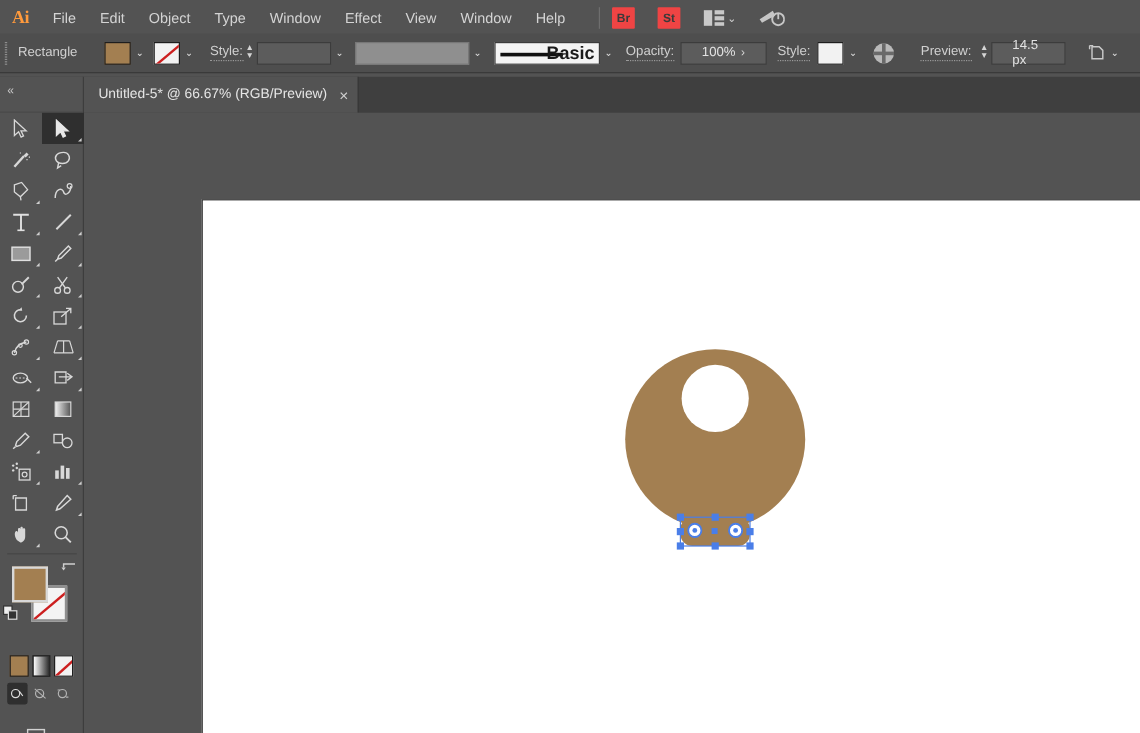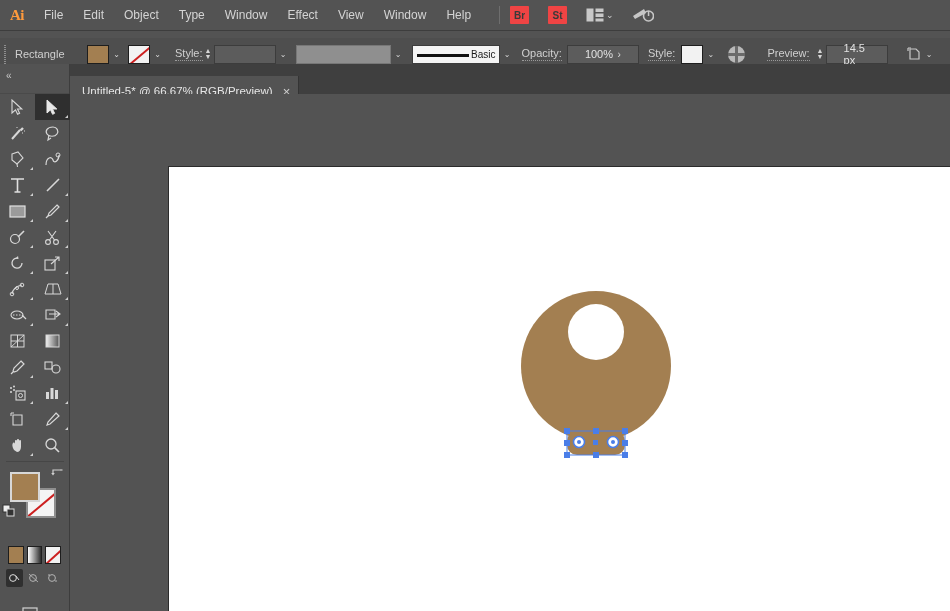--- a/index.html
+++ b/index.html
@@ -42,21 +42,21 @@
     font-size: 10px; font-weight: bold;
     display: flex; align-items: center; justify-content: center;
     border-radius: 1px;
   }
   .arrange-ico { display: flex; align-items: center; margin-right: 2px; }
   .chev { margin-right: 14px; color: #cfcfcf; font-size: 9px; }
   .ws-ico { margin-left: 4px; display: flex; align-items: center; }
 
   
   .controlbar {
-    position: absolute; left: 0; top: 38px; width: 950px; height: 33px;
+    position: absolute; left: 0; top: 28px; width: 950px; height: 33px;
     background: #4e4e4e;
     display: flex; align-items: center;
     border-bottom: 1px solid #3a3a3a;
   }
   .grip {
     width: 9px; height: 33px;
     display: flex; align-items: center; justify-content: center;
   }
   .grip i {
     display: block; width: 2px; height: 19px;
@@ -96,21 +96,21 @@
   .stroke-profile {
     width: 88px; height: 19px; background: #f4f4f4;
     border: 1px solid #3c3c3c;
     display: flex; align-items: center; justify-content: flex-end;
     position: relative; padding-right: 3px;
   }
   .stroke-profile .bar {
     position: absolute; left: 4px; top: 8px; width: 52px; height: 3px;
     background: #111;
   }
-  .stroke-profile .txt { font-size: 10px; color: #1a1a1a; font-weight: normal; z-index:1;}
+  .stroke-profile .txt { font-size: 15px; color: #1a1a1a; font-weight: bold; z-index:1;}
   .style-swatch {
     width: 22px; height: 19px; background: #f2f2f2; border: 1px solid #1e1e1e;
   }
   .globe {
     width: 17px; height: 17px; border-radius: 50%;
     background: #b9b9b9; position: relative;
   }
   .globe:before {
     content:""; position:absolute; left:7px; top:0; width:3px; height:17px;
     background:#6a6a6a;
@@ -120,21 +120,21 @@
     background:#6a6a6a;
   }
   .arrow-right { color: #d8d8d8; font-size: 10px; }
 
   
   .tabbar {
     position: absolute; left: 0; top: 64px; width: 950px; height: 30px;
     background: #3f3f3f;
   }
   .doc-tab {
-    position: absolute; left: 70px; top: 12px; height: 30px;
+    position: absolute; left: 70px; top: 0; height: 30px;
     background: #535353;
     display: flex; align-items: center; padding: 0 8px 0 12px;
     border-right: 1px solid #343434;
   }
   .doc-tab .t { color: #e6e6e6; font-size: 11.5px; white-space: nowrap; }
   .doc-tab .x {
     margin-left: 10px; color: #d0d0d0; font-size: 13px; line-height: 1;
   }
 
   

